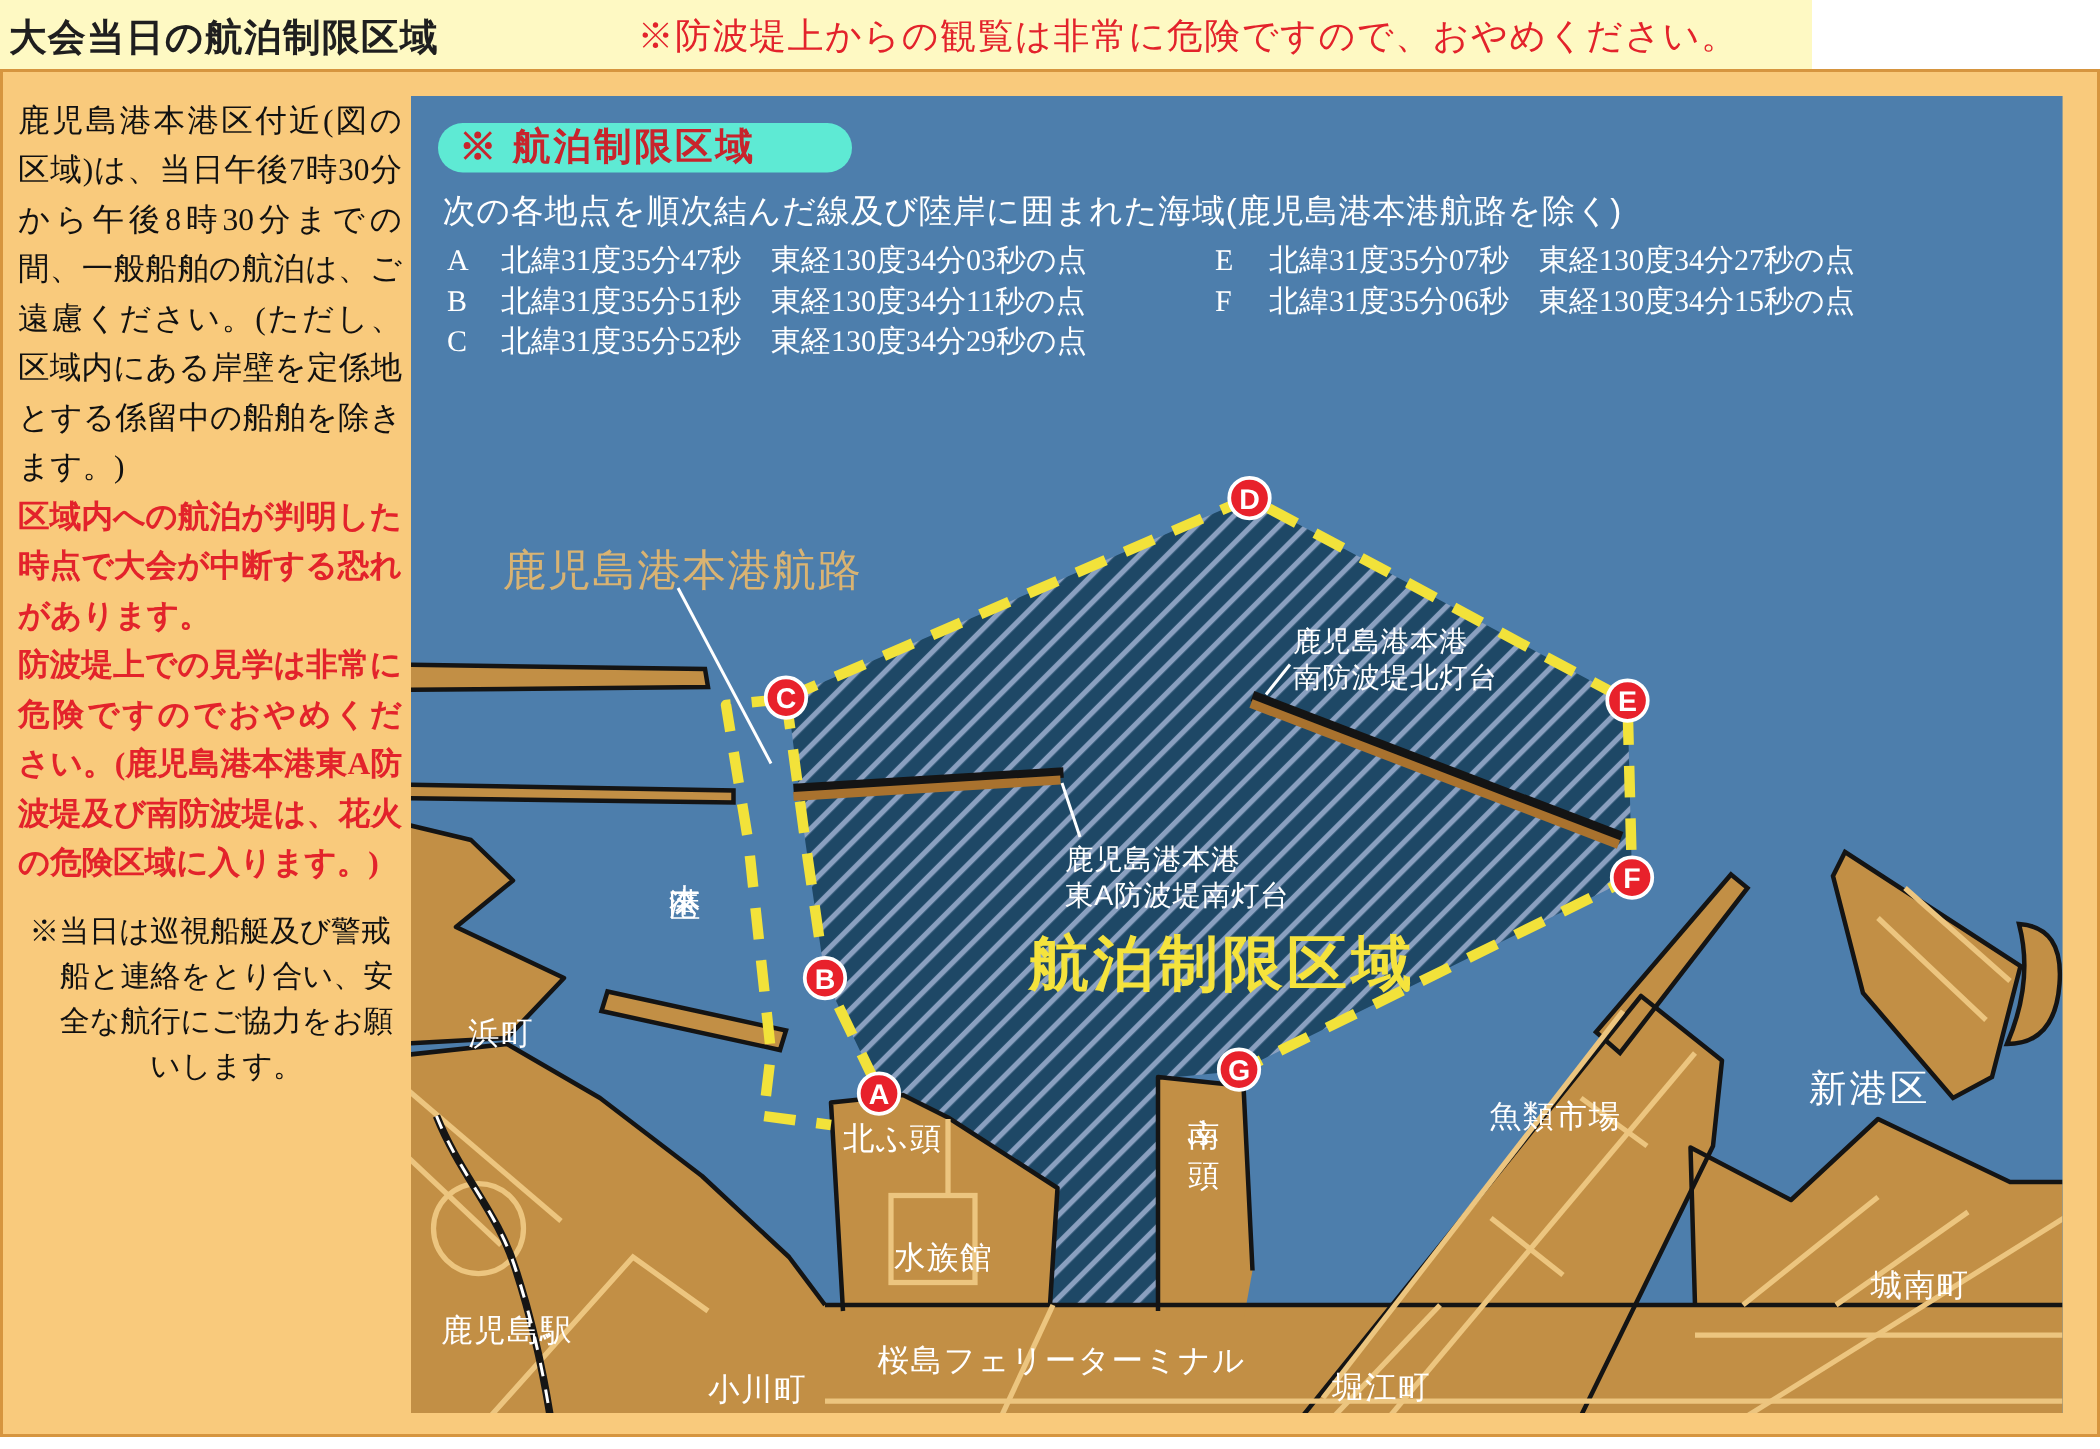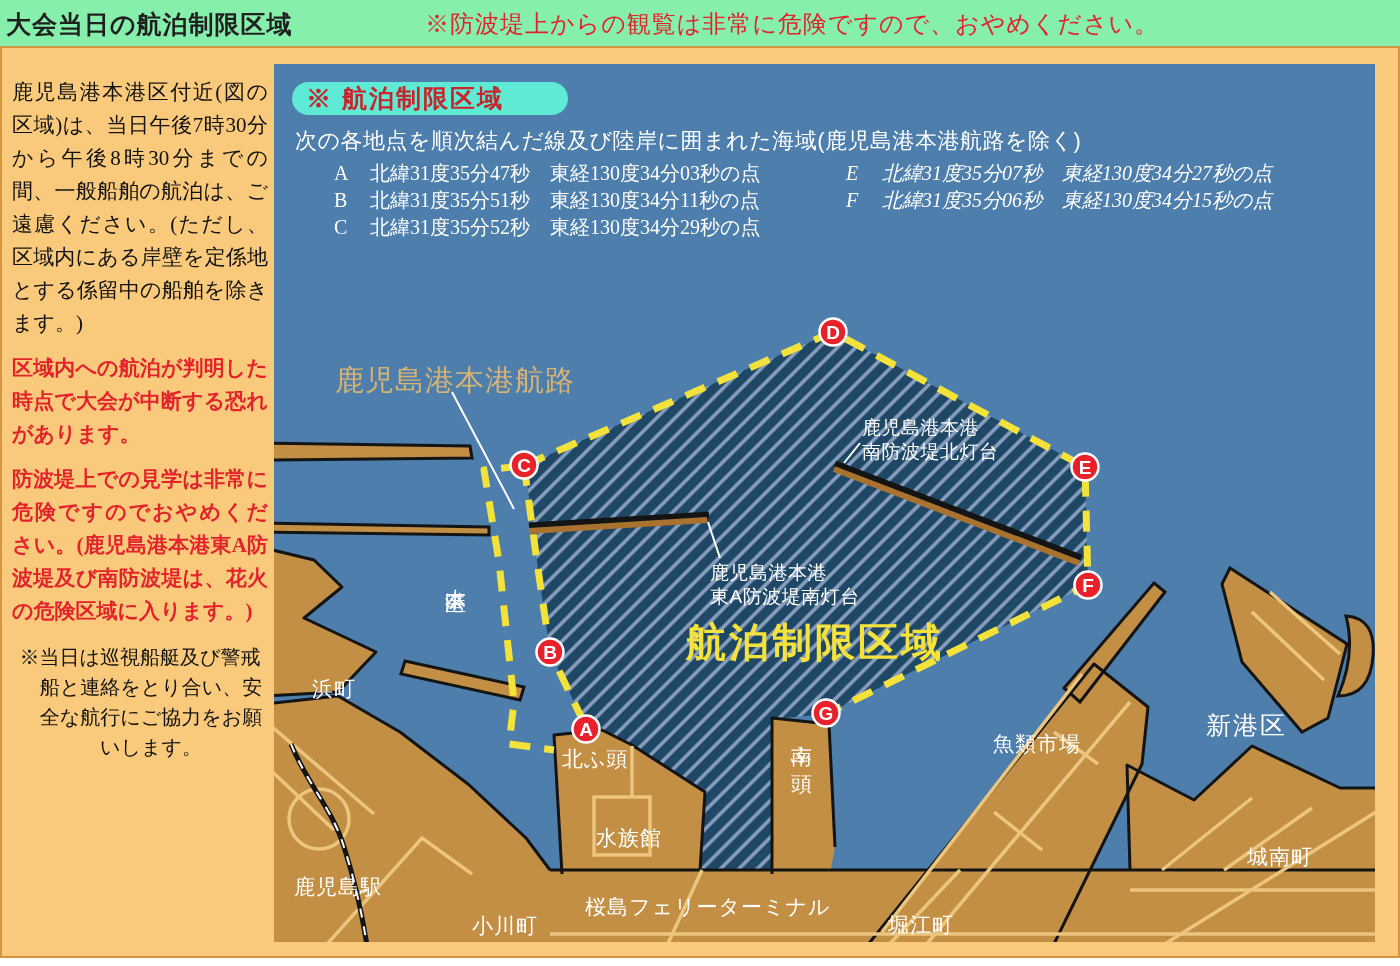--- a/index.html
+++ b/index.html
@@ -2,41 +2,41 @@
 <html><head>
 <meta charset="utf-8">
 <style>
   html,body{margin:0;padding:0;}
   body{
     width:1400px;height:966px;position:relative;overflow:hidden;
     background:#ffffff;
     font-family:"Liberation Sans", sans-serif;
   }
   
-  .header{position:absolute;left:0;top:0;width:1400px;height:46px;background:#86efac;}
+  .header{position:absolute;left:0;top:0;width:1208px;height:46px;background:#fef9c3;}
   .header .title{
     position:absolute;left:6px;top:8px;font-size:25px;font-weight:600;color:#1f1f1f;
     letter-spacing:1px;
   }
   .header .warning{
     position:absolute;left:425px;top:8px;font-size:24px;font-weight:normal;color:#e3232b;
     letter-spacing:1px;
   }
   
   .page{
     position:absolute;left:0;top:46px;width:1396px;height:908px;
     background:#f9ca7c;border:2px solid #d6953f;
   }
   
   .sidebar{
     position:absolute;left:10px;top:16px;width:256px;
     font-family:"Liberation Serif", serif;
     font-size:21px;line-height:33px;color:#111;text-align:justify;
   }
-  .sidebar p{margin:12px 0 0 0;}
+  .sidebar p{margin:0 0 0 0;}
   .sidebar .red{color:#e3232b;font-weight:bold;}
   .sidebar .note{
     font-family:"Liberation Sans", sans-serif;font-size:20px;line-height:30px;
     margin-top:14px;padding-left:22px;text-indent:-22px;text-align:center;
   }
   
   .map{
     position:absolute;left:272px;top:16px;width:1101px;height:878px;
     background:#4d7eac;overflow:hidden;
   }
@@ -46,22 +46,22 @@
     position:absolute;left:18px;top:18px;width:262px;height:33px;
     background:#5eead4;border-radius:17px;
     color:#c8242c;font-size:25px;font-weight:bold;line-height:33px;
     padding-left:14px;letter-spacing:2px;
   }
   .legend-desc{
     position:absolute;left:21px;top:62px;color:#ffffff;font-size:22px;letter-spacing:0.5px;
   }
   .coords{position:absolute;color:#ffffff;font-family:"Liberation Serif", serif;font-size:20px;}
   .coords.col1{left:24px;top:96px;}
-  .coords.col2{left:536px;top:96px;font-style:italic;}
-  .coord-row{height:27px;white-space:nowrap;margin-left:36px;}
+  .coords.col2{left:536px;top:96px;}
+  .coord-row{height:27px;white-space:nowrap;}
   .coord-row .pid{display:inline-block;width:36px;}
   .coord-row .lat{display:inline-block;width:180px;}
   
   text{font-family:"Liberation Sans", sans-serif;}
   .place{fill:#ffffff;font-size:21px;letter-spacing:1px;}
   .place-big{fill:#ffffff;font-size:25px;letter-spacing:2px;}
   .vtext{writing-mode:vertical-rl;text-orientation:upright;letter-spacing:3px;}
   .lh-label{fill:#ffffff;font-size:19px;letter-spacing:0.5px;}
   .zone-big{fill:#f5e33c;font-size:40px;font-weight:bold;letter-spacing:3px;}
   .channel-lbl{fill:#d9b372;font-size:29px;letter-spacing:1px;}

